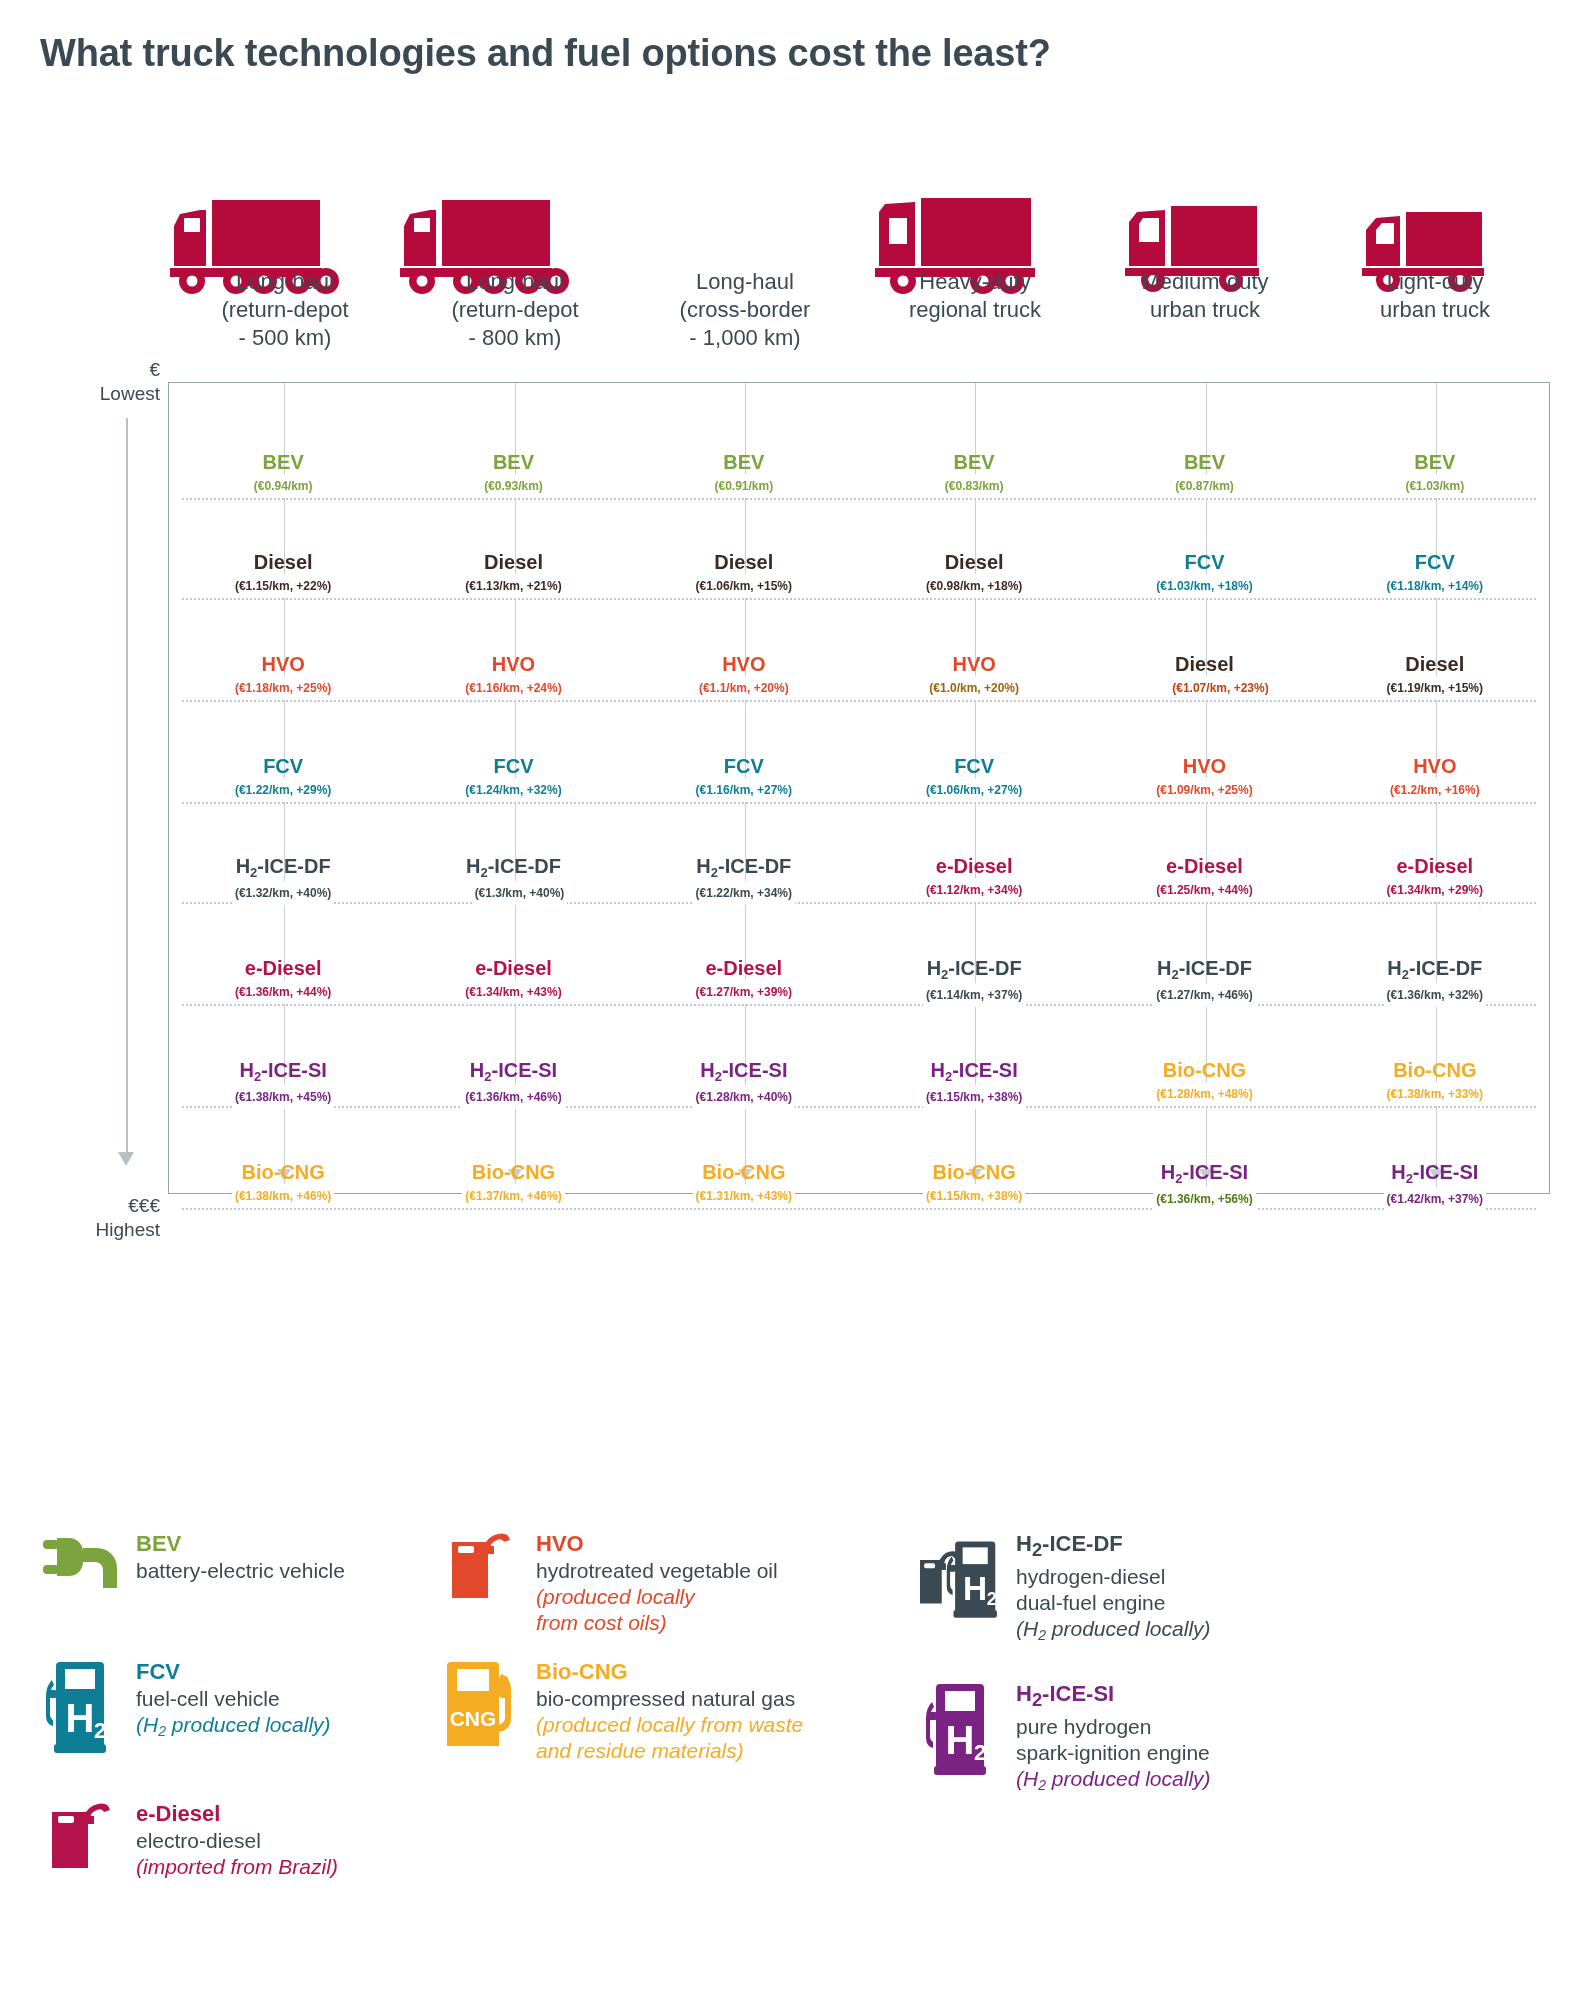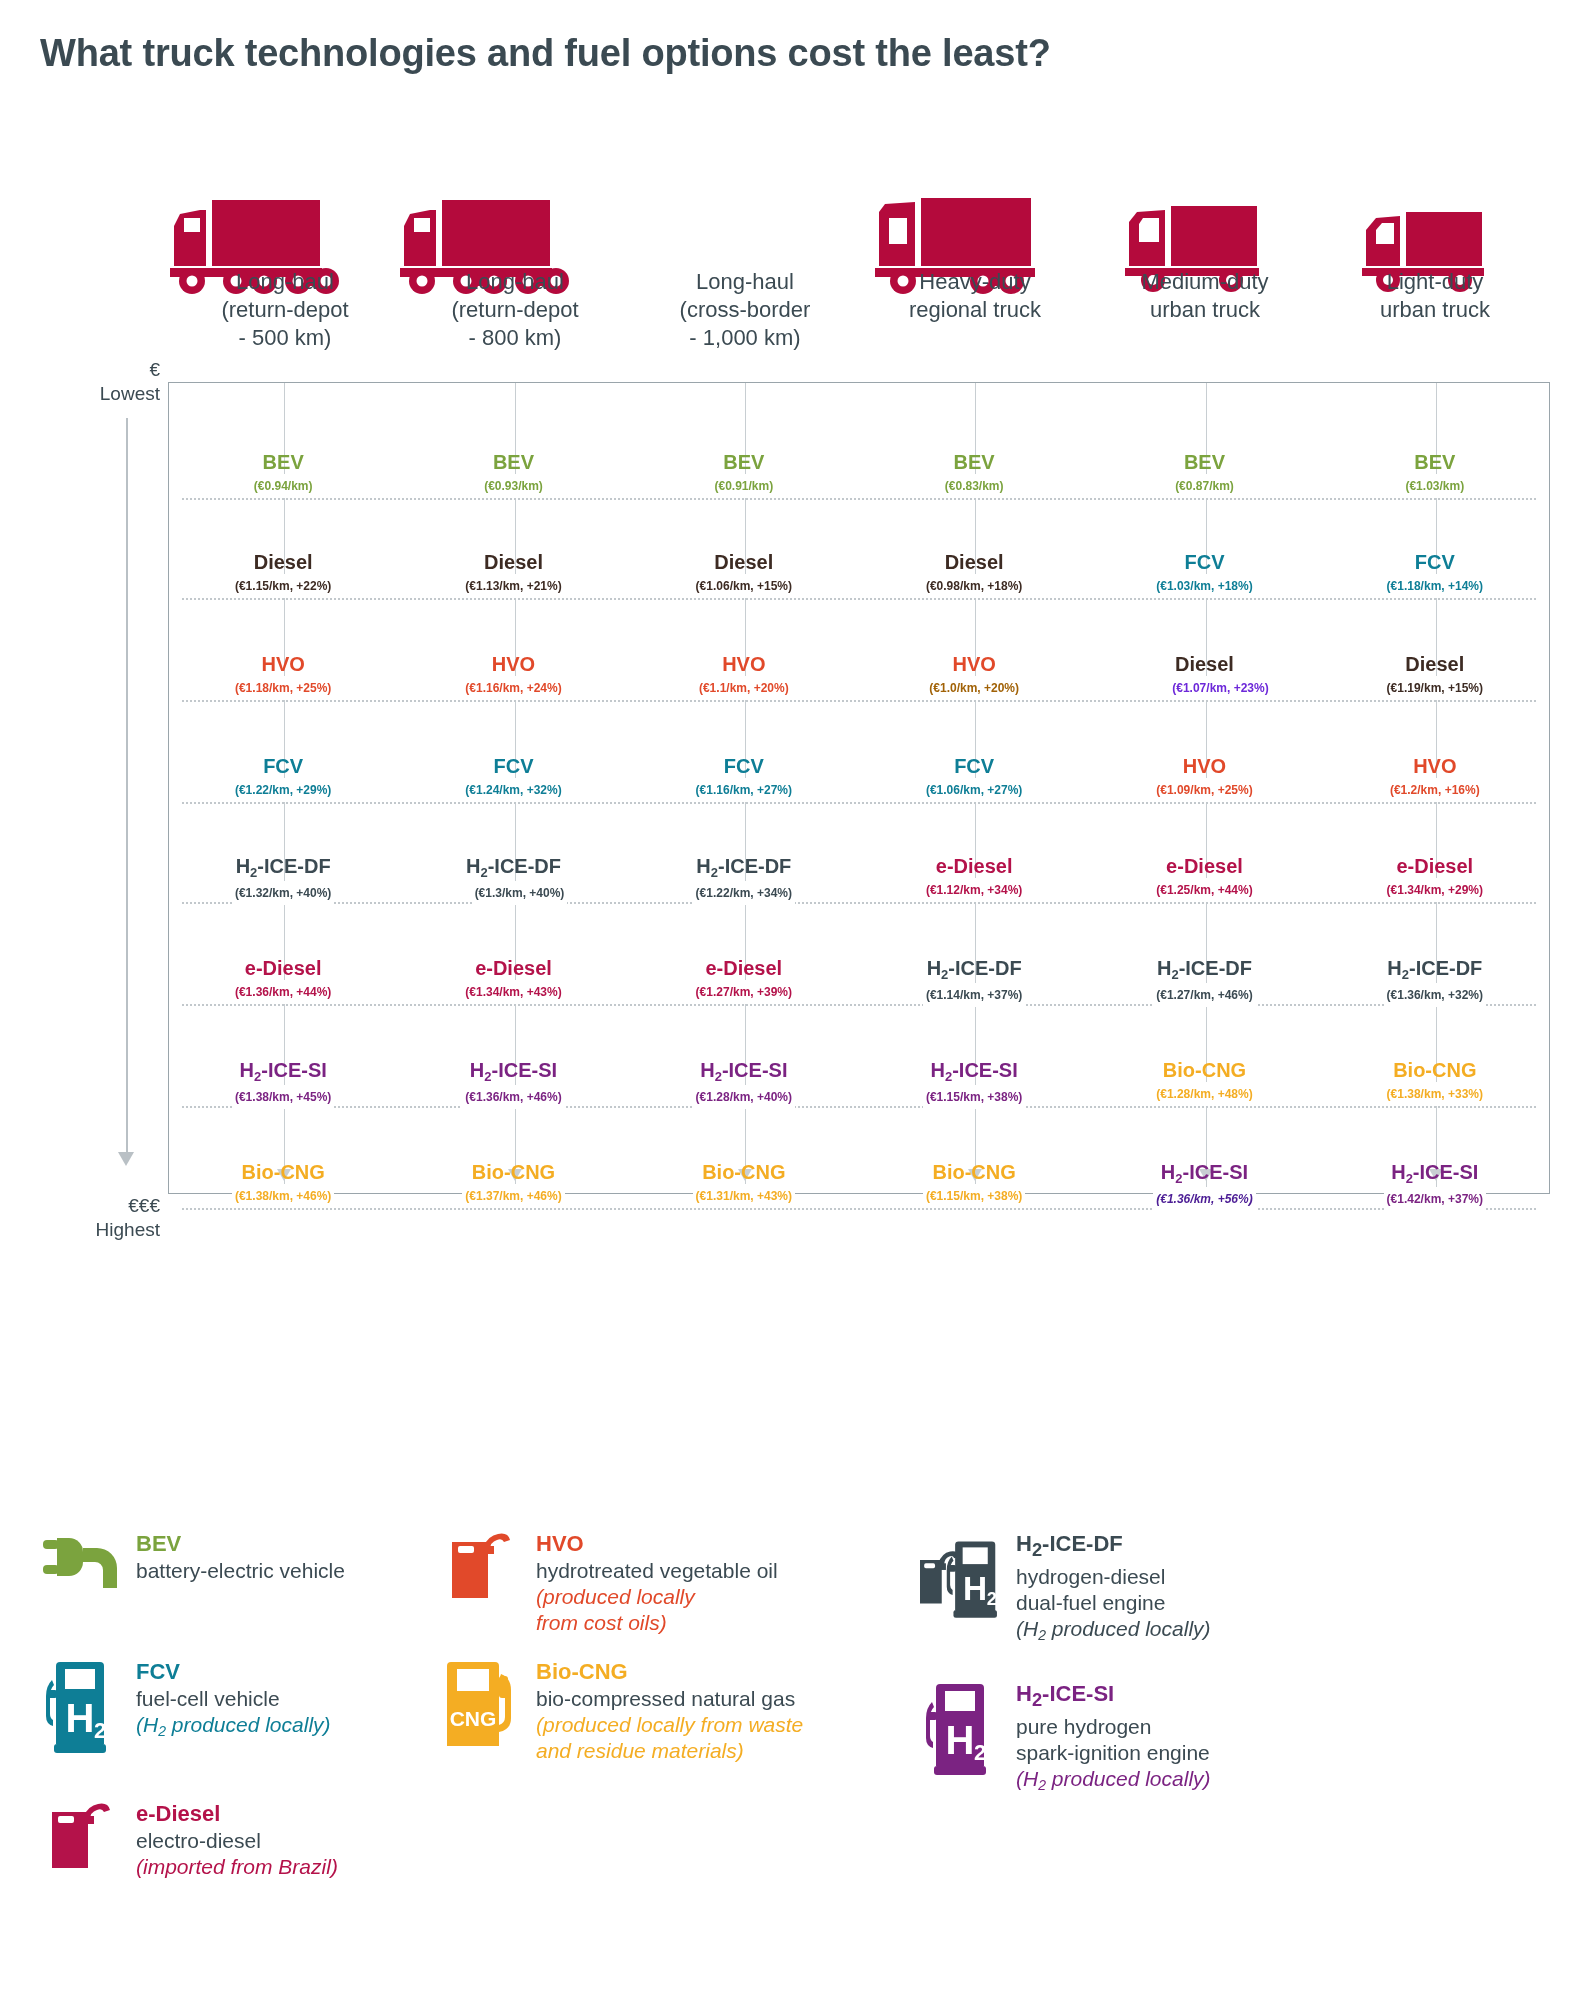--- a/index.html
+++ b/index.html
@@ -452,21 +452,21 @@
       <div class="data-cell">
         <div class="cell-name" style="color: rgb(225, 73, 42);">HVO</div>
         <div><span class="cell-value" style="color: rgb(225, 73, 42);">(€1.1/km, +20%)</span></div>
       </div>
       <div class="data-cell">
         <div class="cell-name" style="color: rgb(225, 73, 42);">HVO</div>
         <div><span class="cell-value" style="color: #a16207;">(€1.0/km, +20%)</span></div>
       </div>
       <div class="data-cell">
         <div class="cell-name" style="color: rgb(61, 43, 35);">Diesel</div>
-        <div><span class="cell-value" style="color: #6d28d9; margin-left: 32px;">(€1.07/km, +23%)</span></div>
+        <div><span class="cell-value" style="color: #c2410c; margin-left: 32px;">(€1.07/km, +23%)</span></div>
       </div>
       <div class="data-cell">
         <div class="cell-name" style="color: rgb(61, 43, 35);">Diesel</div>
         <div><span class="cell-value" style="color: rgb(61, 43, 35);">(€1.19/km, +15%)</span></div>
       </div>
     </div>
     <div class="row-dots" style="top: 420px;"></div>
     <div class="data-row" style="top: 372px;">
       <div class="data-cell">
         <div class="cell-name" style="color: rgb(14, 126, 150);">FCV</div>
@@ -587,21 +587,21 @@
       <div class="data-cell">
         <div class="cell-name" style="color: rgb(244, 173, 35);">Bio-CNG</div>
         <div><span class="cell-value" style="color: rgb(244, 173, 35);">(€1.31/km, +43%)</span></div>
       </div>
       <div class="data-cell">
         <div class="cell-name" style="color: rgb(244, 173, 35);">Bio-CNG</div>
         <div><span class="cell-value" style="color: rgb(244, 173, 35);">(€1.15/km, +38%)</span></div>
       </div>
       <div class="data-cell">
         <div class="cell-name" style="color: rgb(123, 35, 130);">H<sub>2</sub>-ICE-SI</div>
-        <div><span class="cell-value" style="color: #4c1d95; font-style: italic;">(€1.36/km, +56%)</span></div>
+        <div><span class="cell-value" style="color: #4d7c0f;">(€1.36/km, +56%)</span></div>
       </div>
       <div class="data-cell">
         <div class="cell-name" style="color: rgb(123, 35, 130);">H<sub>2</sub>-ICE-SI</div>
         <div><span class="cell-value" style="color: rgb(123, 35, 130);">(€1.42/km, +37%)</span></div>
       </div>
     </div>
   </div>
 
 <div id="legend">
     <div class="legend-item" style="left: 0px; top: 0px;">

